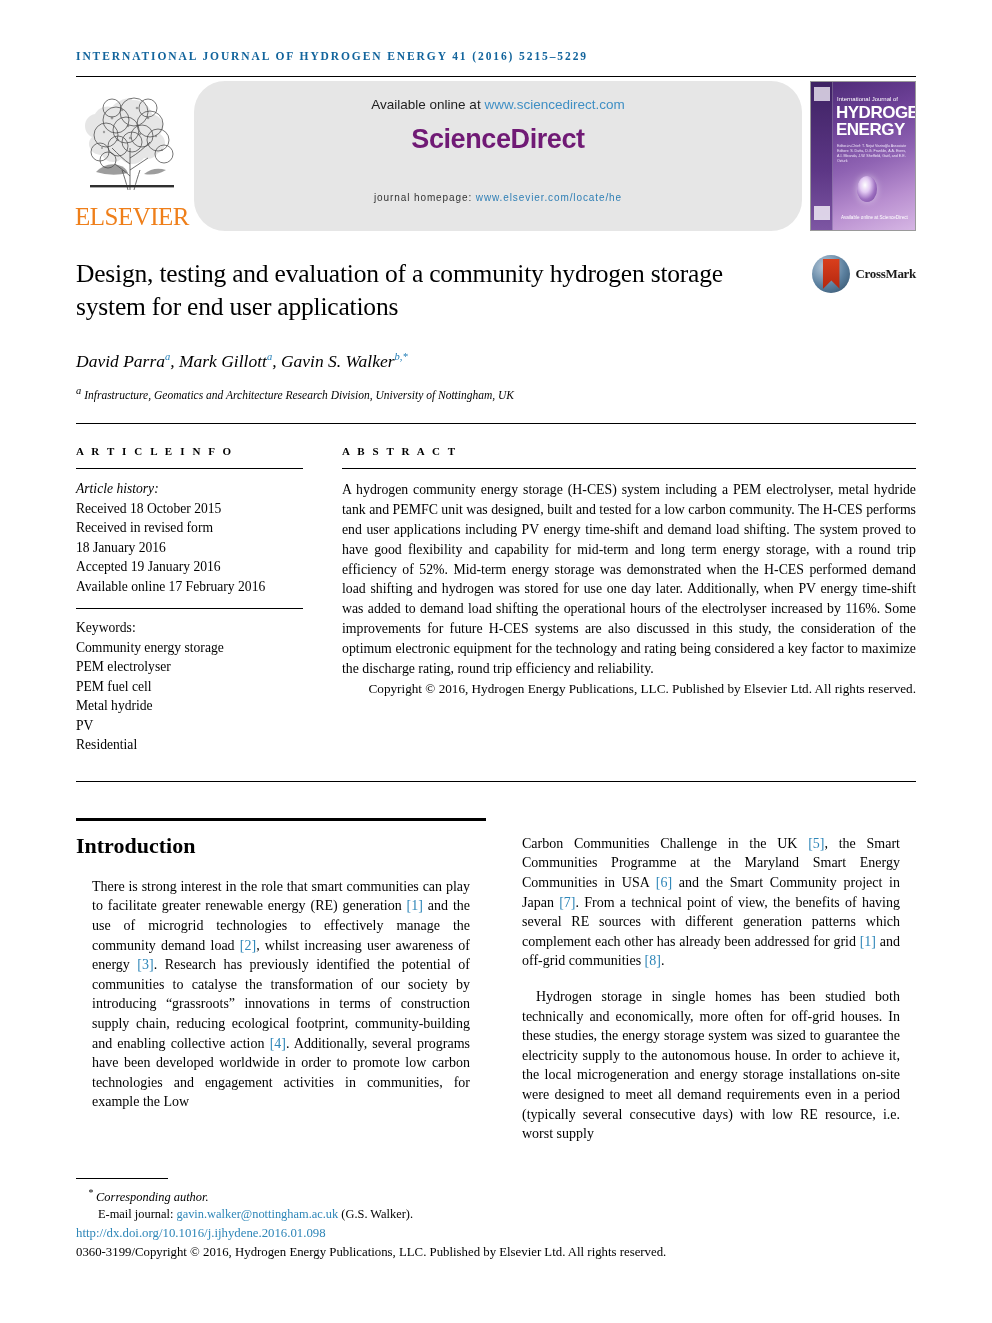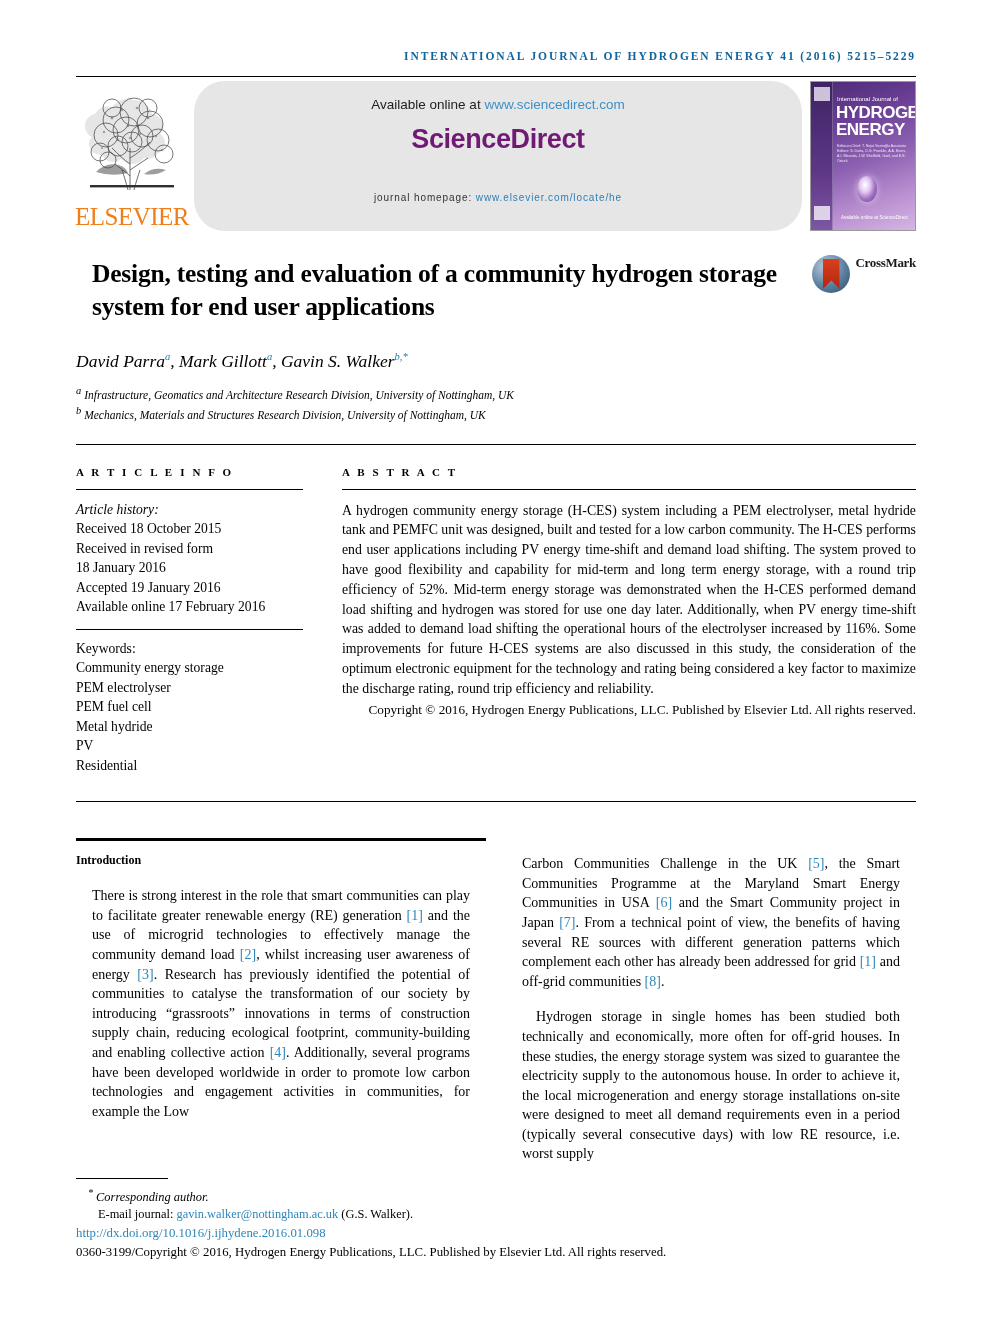--- a/index.html
+++ b/index.html
@@ -11,21 +11,21 @@
     width: 992px; height: 1323px;
     font-family: "Liberation Serif", "DejaVu Serif", serif;
     color: #000;
     position: relative;
     overflow: hidden;
   }
   .page { position: relative; width: 992px; height: 1323px; padding: 0 76px; }
 
   
   .running-head {
-    text-align: right;
+    text-align: left;
     color: #12649c;
     font-family: "Liberation Serif", serif;
     font-size: 11.5px;
     letter-spacing: 1.9px;
     font-weight: bold;
     padding-top: 50px;
     text-transform: uppercase;
   }
   .rule-top {
     border-top: 1.6px solid #000;
@@ -139,29 +139,29 @@
     position:absolute; left:30px; bottom:9px; right:4px;
     font-family:"Liberation Sans", sans-serif;
     font-size:4.6px; color:#fff; line-height:6px;
   }
 
   
   .title-wrap { position: relative; margin-top: 26px; }
   h1.title {
     font-family: "Liberation Serif", serif;
     font-size: 25.5px;
-    font-weight: bold;
+    font-weight: normal;
     line-height: 33px;
-    margin: 16px;
+    margin: 0;
     width: 700px;
     letter-spacing: -0.2px;
   }
   .crossmark {
     position: absolute; right: 0; top: -2px;
-    display: flex; align-items: flex-start; gap: 5px;
+    display: flex; align-items: center; gap: 5px;
   }
   .cm-badge {
     width: 38px; height: 38px; border-radius: 50%;
     background: radial-gradient(circle at 35% 30%, #b9ccdd, #5a7f9e 55%, #2e4a63 100%);
     position: relative; overflow: hidden;
   }
   .cm-ribbon {
     position:absolute; left:50%; top:4px; transform:translateX(-50%);
     width:17px; height:30px;
     background: linear-gradient(180deg,#d93f1c,#b4270f);
@@ -244,21 +244,21 @@
     margin-top: 36px;
   }
   .bcol { width: 410px; }
   .bcol.first { margin-right: 20px; }
   .intro-rule {
     border-top: 3.2px solid #000;
     margin-bottom: 12px;
   }
   h2.sec-head {
     font-family: "Liberation Serif", serif;
-    font-size: 12px;
+    font-size: 22px;
     font-weight: bold;
     margin: 0 0 18px 0;
   }
   p.bodytext {
     font-family: "Liberation Serif", serif;
     font-size: 14px;
     line-height: 19.6px;
     text-align: justify;
     margin: 16px;
     hyphens: auto;
@@ -377,21 +377,20 @@
         </div>
       <div class="cm-text">CrossMark</div>
     </div>
   </div>
 
   <div class="authors">
     <span>David Parra</span><sup>a</sup>, <span>Mark Gillott</span><sup>a</sup>, <span>Gavin S. Walker</span><sup>b,*</sup>
   </div>
   <div class="aff">
     <div><sup>a</sup> <span>Infrastructure, Geomatics and Architecture Research Division, University of Nottingham, UK</span></div>
-    <div><sup>b</sup> <span>Mechanics, Materials and Structures Research Division, University of Nottingham, UK</span></div>
   </div>
 
   <div class="rule-thin-full"></div>
 
   <div class="two-col">
     <div class="col-left">
       <div class="sec-label">A R T I C L E   I N F O</div>
       <div class="rule-under"></div>
       <div class="info-block">
         <div class="ital">Article history:</div>

